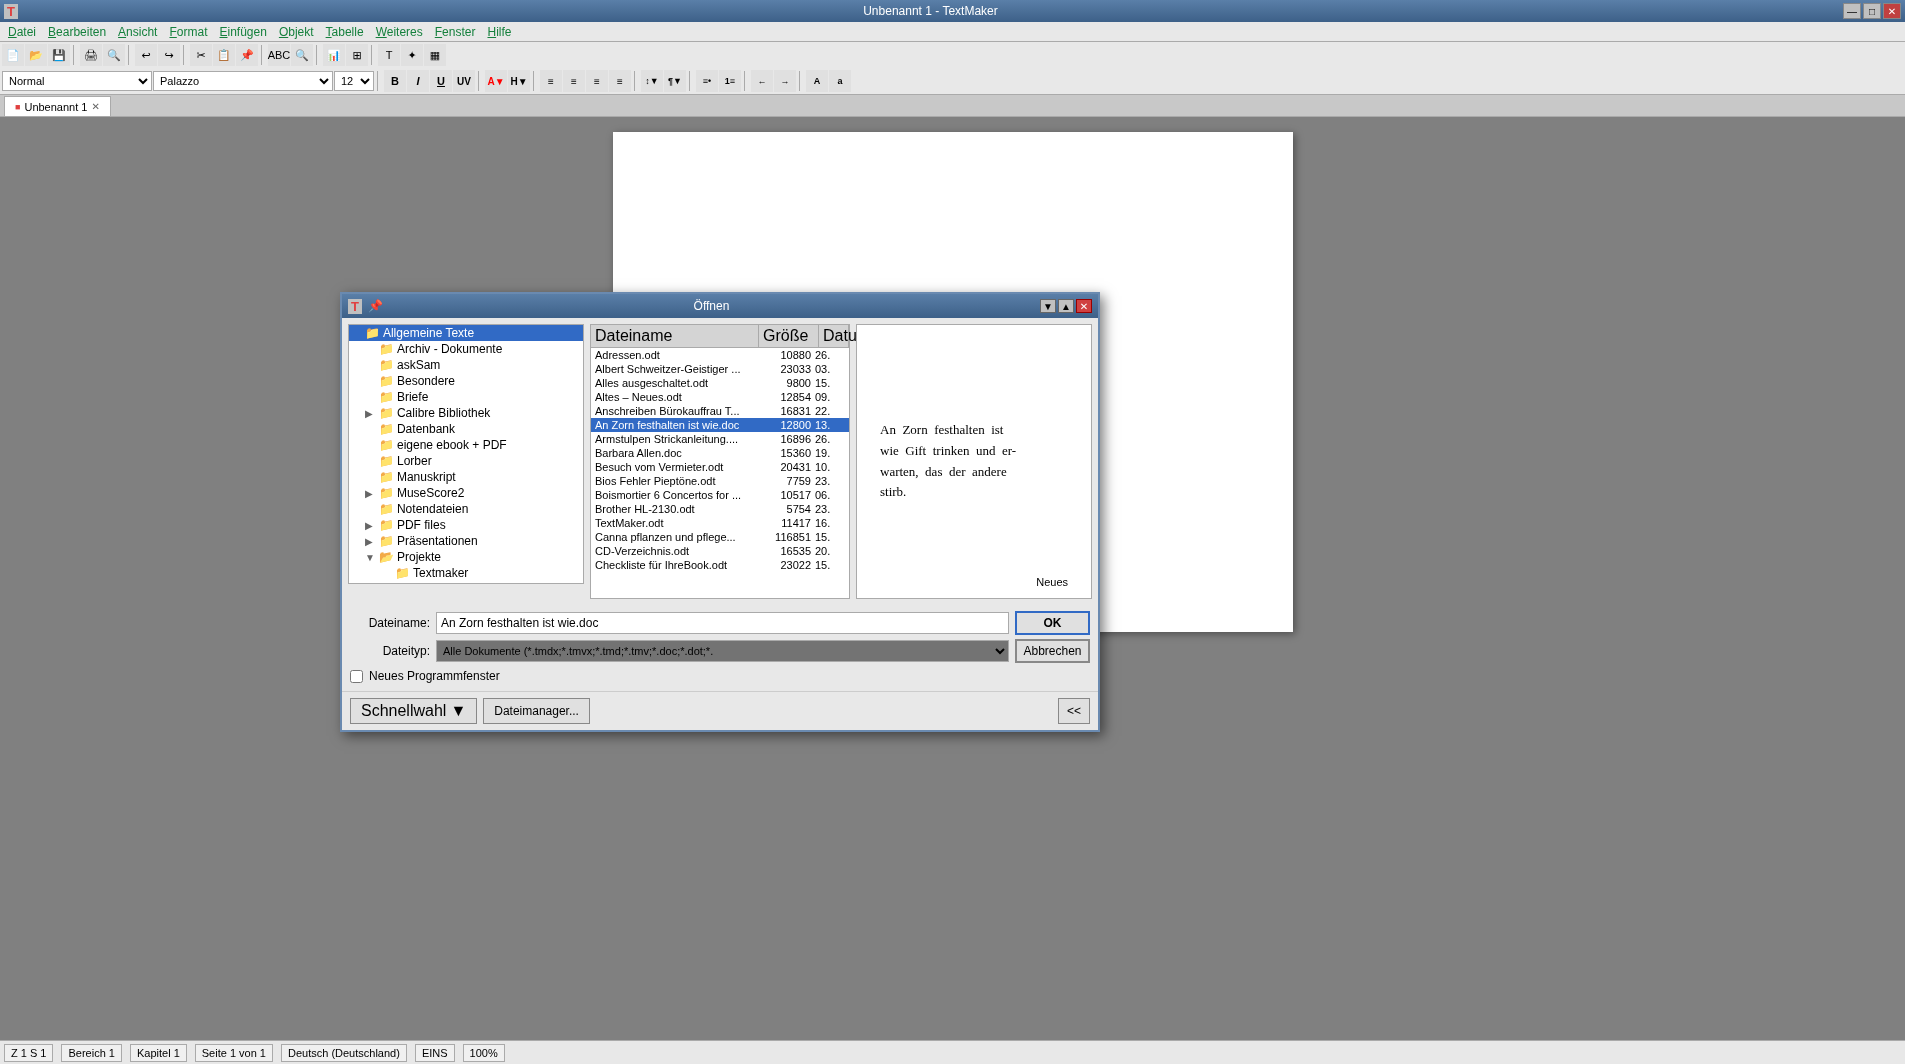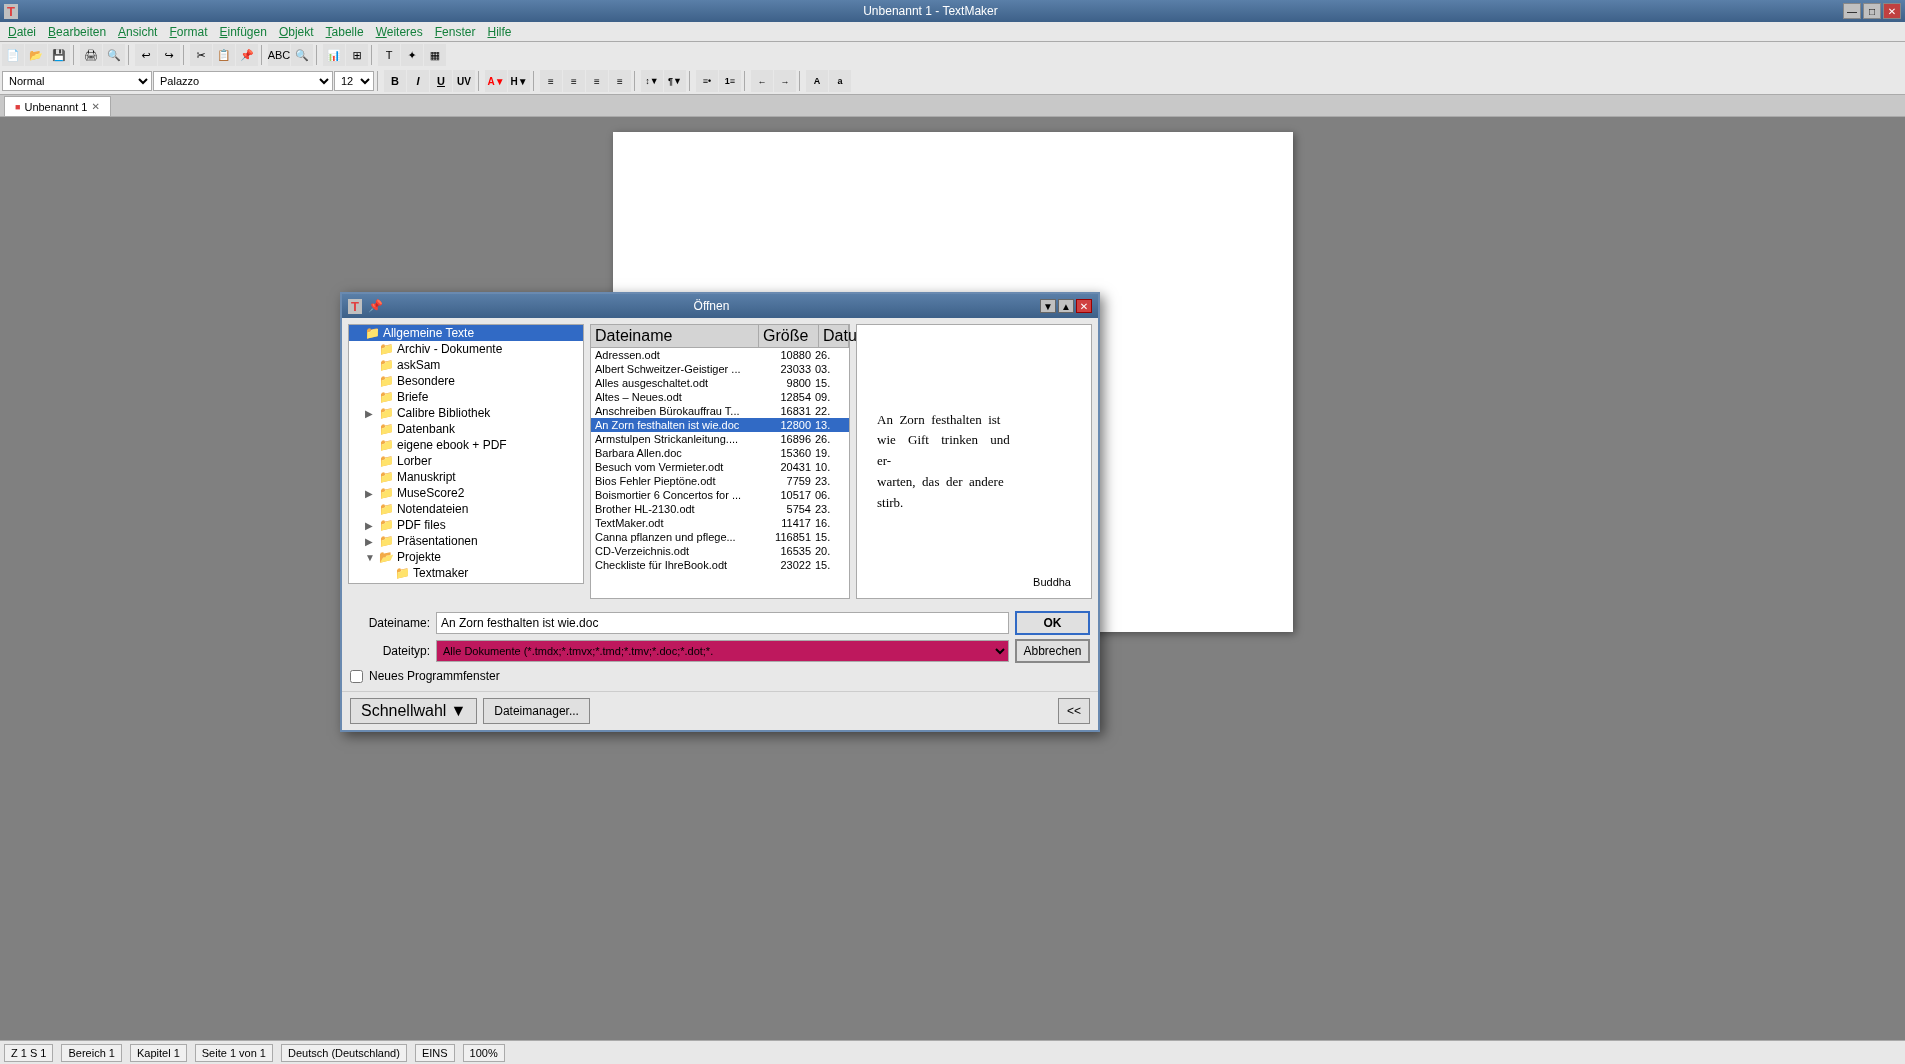--- a/index.html
+++ b/index.html
@@ -302,21 +302,21 @@
       padding: 0 4px;
       font-size: 12px;
       background: white;
     }
     .form-select {
       flex: 1;
       height: 22px;
       border: 1px solid #aaa;
       padding: 0 2px;
       font-size: 11px;
-      background: #be185d;
+      background: #737373;
     }
     .dialog-btn {
       width: 75px; height: 24px;
       background: #e0e0e0;
       border: 2px solid #888;
       font-size: 12px;
       cursor: pointer;
       display: flex; align-items: center; justify-content: center;
     }
     .dialog-btn.primary { border: 2px solid #316ac5; font-weight: bold; }
@@ -685,21 +685,21 @@
             </div>
           </div>
 
           <div class="preview-panel">
             <div class="preview-text">
               An&nbsp; Zorn&nbsp; festhalten&nbsp; ist<br>
               wie&nbsp; Gift&nbsp; trinken&nbsp; und&nbsp; er-<br>
               warten,&nbsp; das&nbsp; der&nbsp; andere<br>
               stirb.
             </div>
-            <div class="preview-author">Buddha</div>
+            <div class="preview-author">Neues</div>
           </div>
 
         </div>
 
         <div class="dialog-form">
           <div class="form-row">
             <span class="form-label">Dateiname:</span>
             <input class="form-input" type="text" value="An Zorn festhalten ist wie.doc" style="">
             <button class="dialog-btn primary">OK</button>
           </div>

